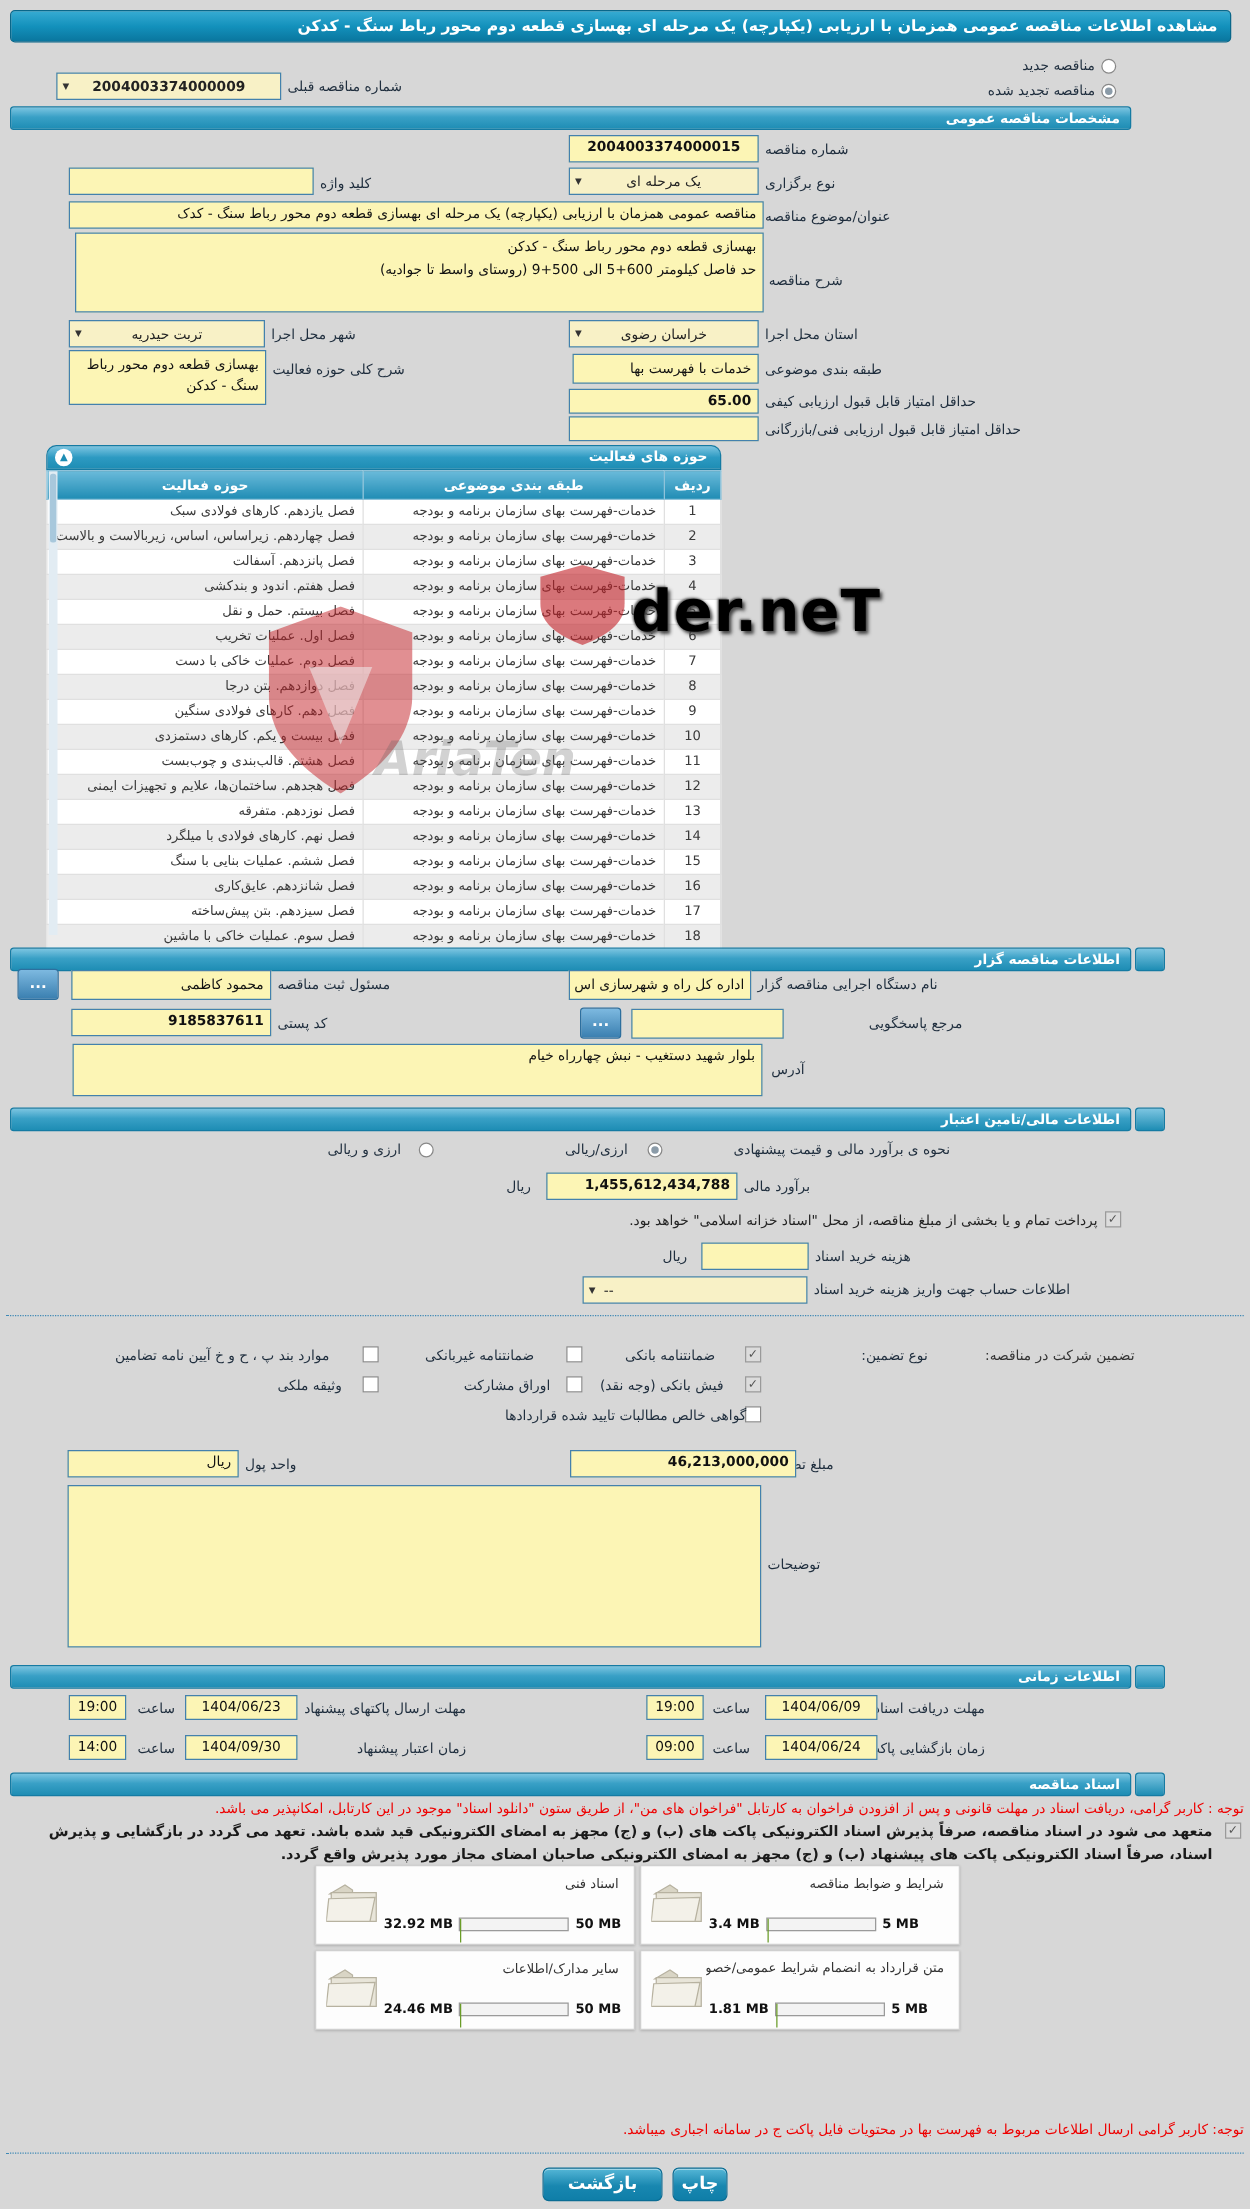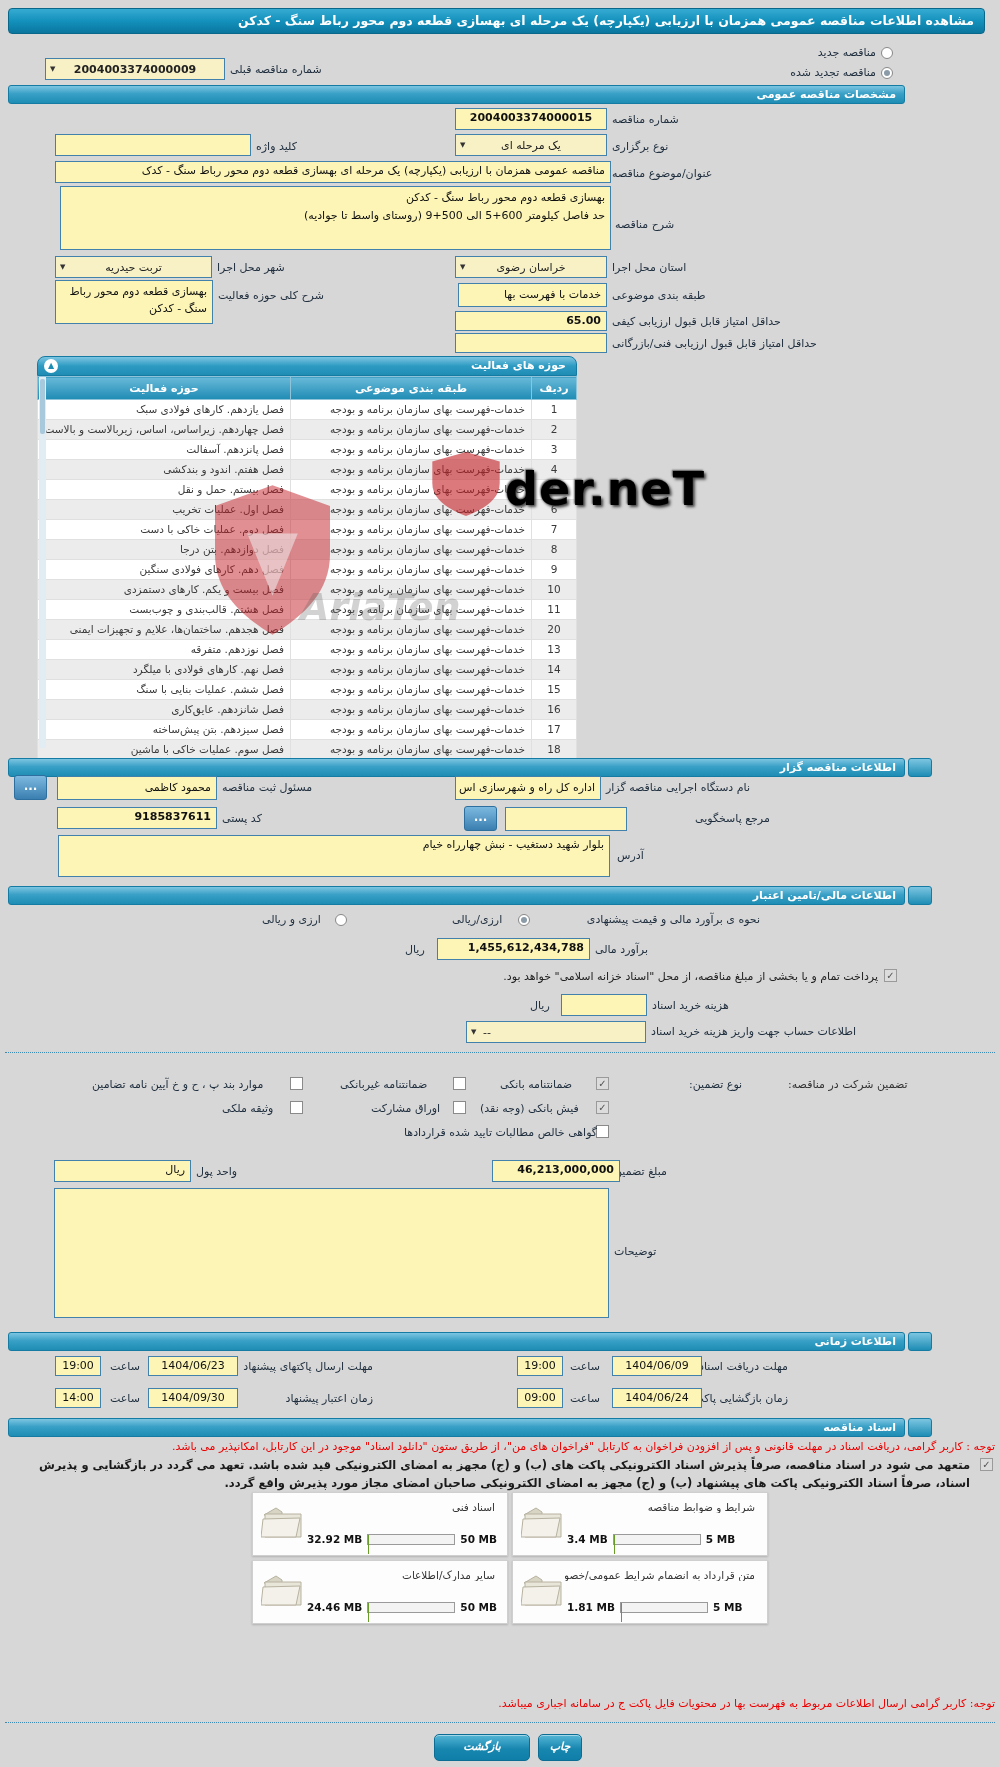--- a/index.html
+++ b/index.html
@@ -53,22 +53,22 @@
   .scrollthumb{position:absolute;left:40px;top:379px;width:5px;height:55px;background:#a8c8dc;border-radius:2px;z-index:3;}
   .card{position:absolute;width:254px;height:62px;background:#fdfdfd;border:1px solid #cfcfcf;box-shadow:0 1px 2px rgba(0,0,0,.18);}
   .card .ttl{position:absolute;top:8px;right:12px;font-size:10.5px;color:#333;white-space:nowrap;max-width:190px;overflow:hidden;}
   .prog{position:absolute;left:54px;bottom:10px;display:flex;align-items:center;gap:5px;direction:ltr;}
   .cur,.mx{font-size:10.5px;font-weight:bold;color:#111;white-space:nowrap;}
   .track{width:88px;height:11px;border:1px solid #9a9a9a;background:#f3f3f3;position:relative;box-sizing:border-box;}
   .fill{height:100%;background:linear-gradient(#cde99a,#8cc63e 45%,#7ab32e);border-right:1px solid #6a9c28;box-sizing:border-box;}
   .folder{position:absolute;left:8px;top:12px;}
   .tealbtn{position:absolute;top:1734px;height:27px;box-sizing:border-box;cursor:pointer;
         background:linear-gradient(#55b6d6,#1887b0 55%,#0f7ea8);border:1px solid #0b6d94;border-radius:5px;
-        color:#fff;font-size:11px;font-weight:bold;text-align:center;line-height:24px;
-        box-shadow:inset 0 1px 0 rgba(255,255,255,.45);font-family:"DejaVu Sans",sans-serif;font-style:italic;}
+        color:#fff;font-size:14px;font-weight:bold;text-align:center;line-height:24px;
+        box-shadow:inset 0 1px 0 rgba(255,255,255,.45);font-family:"DejaVu Sans",sans-serif;}
   .pledge{position:absolute;top:1456px;right:30px;width:952px;font-size:11.5px;font-weight:bold;color:#1a1a1a;
         text-align:right;line-height:1.6;}
   .wm{position:absolute;pointer-events:none;z-index:5;}
   .wm-white{font-size:46px;font-weight:bold;color:#000000;letter-spacing:1px;
         text-shadow:2px 2px 3px #444,-1px -1px 2px #555;font-family:"DejaVu Sans",sans-serif;direction:ltr;}
   .wm-gray{font-size:38px;font-weight:bold;color:rgba(95,95,95,.28);font-family:"DejaVu Sans",sans-serif;direction:ltr;font-style:italic;}
 </style>
 </head>
 <body>
 
@@ -187,21 +187,21 @@
           <td class="num">10</td>
           <td class="cat">خدمات-فهرست بهای سازمان برنامه و بودجه</td>
           <td class="fld">فصل بیست و یکم. کارهای دستمزدی</td>
         </tr>
       <tr>
           <td class="num">11</td>
           <td class="cat">خدمات-فهرست بهای سازمان برنامه و بودجه</td>
           <td class="fld">فصل هشتم. قالب‌بندی و چوب‌بست</td>
         </tr>
       <tr>
-          <td class="num">20</td>
+          <td class="num">12</td>
           <td class="cat">خدمات-فهرست بهای سازمان برنامه و بودجه</td>
           <td class="fld">فصل هجدهم. ساختمان‌ها، علایم و تجهیزات ایمنی</td>
         </tr>
       <tr>
           <td class="num">13</td>
           <td class="cat">خدمات-فهرست بهای سازمان برنامه و بودجه</td>
           <td class="fld">فصل نوزدهم. متفرقه</td>
         </tr>
       <tr>
           <td class="num">14</td>
@@ -306,21 +306,21 @@
   <span class="lbl" style="left:480px;top:1102px;">فیش بانکی (وجه نقد)</span>
   <span class="cb" style="left:453px;top:1101px;"></span>
   <span class="lbl" style="left:371px;top:1102px;">اوراق مشارکت</span>
   <span class="cb" style="left:290px;top:1101px;"></span>
   <span class="lbl" style="left:222px;top:1102px;">وثیقه ملکی</span>
 
   <span class="cb" style="left:596px;top:1125px;"></span>
   <span class="lbl" style="left:404px;top:1126px;">گواهی خالص مطالبات تایید شده قراردادها</span>
 
   <span class="lbl" style="left:614px;top:1165px;">مبلغ تضمین</span>
-  <div class="inp bold" style="left:456px;top:1160px;width:128px;height:22px;margin-left:36px;">46,213,000,000</div>
+  <div class="inp bold" style="left:456px;top:1160px;width:181px;height:22px;">46,213,000,000</div>
   <span class="lbl" style="left:196px;top:1165px;">واحد پول</span>
   <div class="inp" style="left:54px;top:1160px;width:137px;height:22px;">ریال</div>
 
   <span class="lbl" style="left:614px;top:1245px;">توضیحات</span>
   <div class="inp" style="left:54px;top:1188px;width:555px;height:130px;"></div>
 
   <div class="bar" style="top:1332px;">اطلاعات زمانی</div>
   <div class="side-sq" style="top:1332px;"></div>
 
   <span class="lbl" style="right:212px;top:1360px;">مهلت دریافت اسناد</span>

